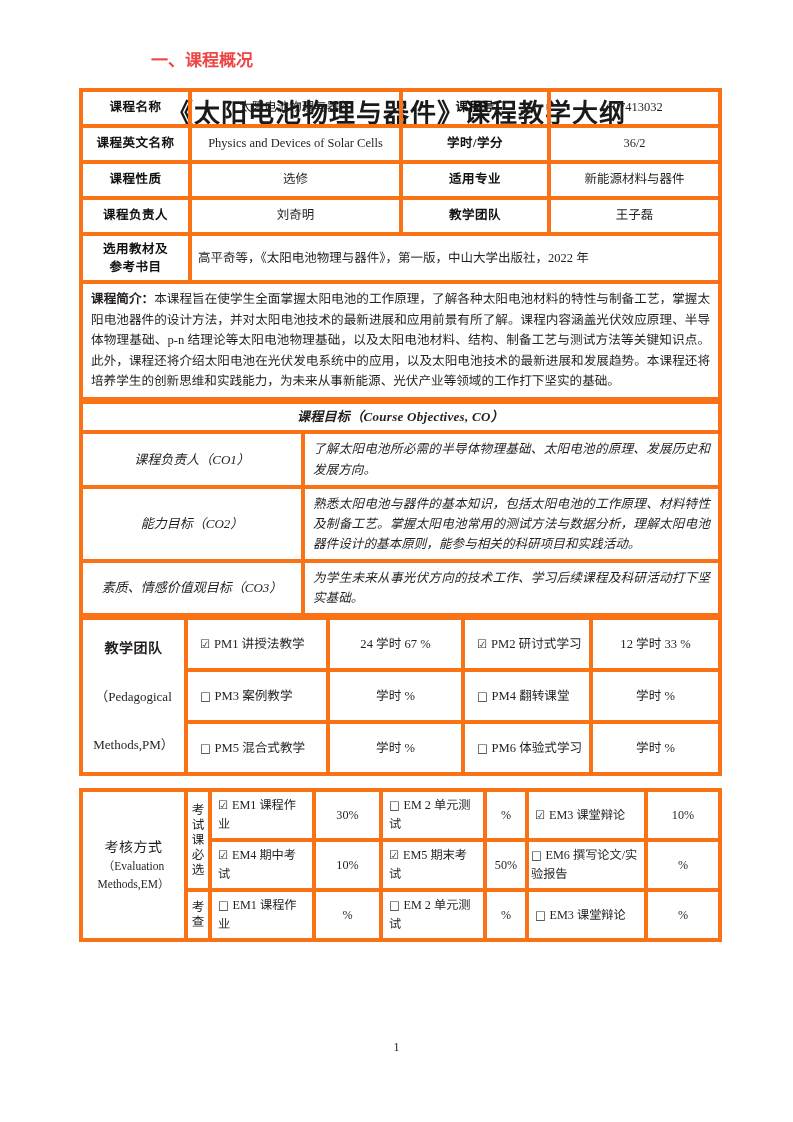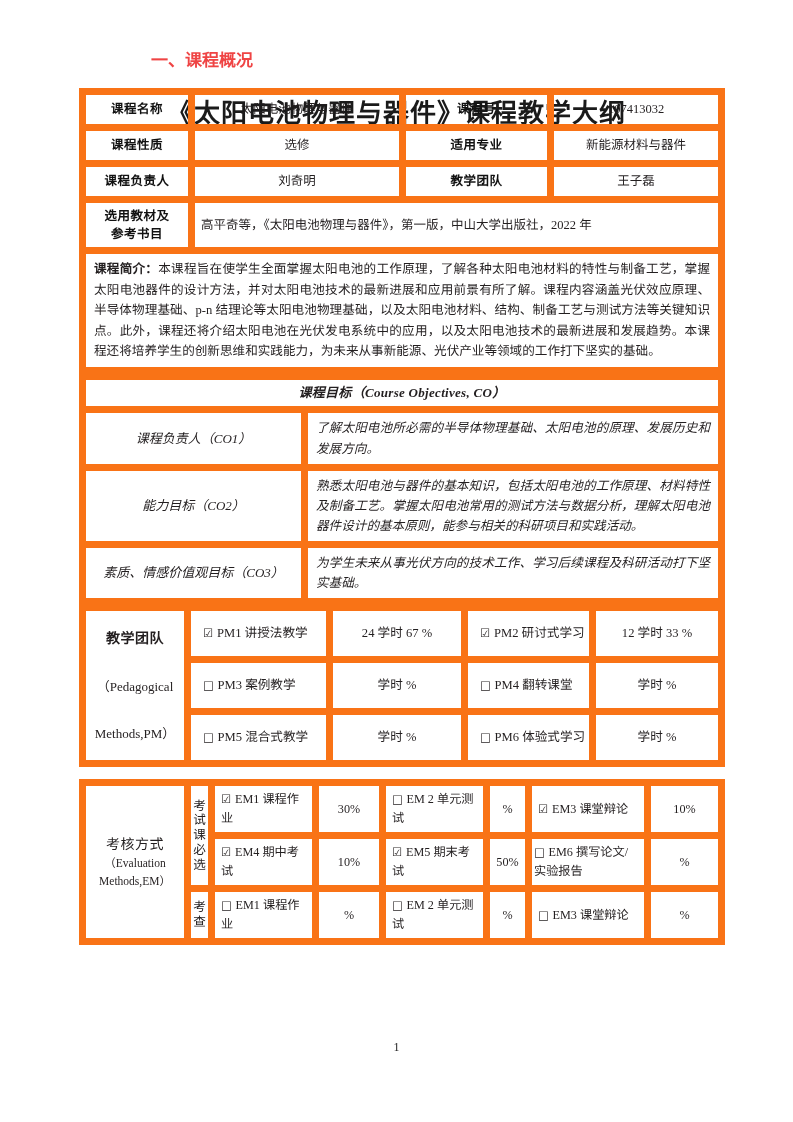--- a/index.html
+++ b/index.html
@@ -48,21 +48,21 @@
     color: #ef4444;
   }
 
   
   table {
     border-collapse: collapse;
     width: 639px;
     table-layout: fixed;
   }
   table td {
-    border: 7px solid #f97316;
+    border: 4px solid #f97316;
     padding: 4px 6px;
     font-size: 12.5px;
     line-height: 1.55;
     vertical-align: middle;
     box-sizing: border-box;
   }
   .lbl {
     font-weight: bold;
     text-align: center;
     color: #111;
@@ -205,20 +205,26 @@
           <col style="width:211px">
         <col style="width:148px">
           <col style="width:171px">
       </colgroup>
       <tbody>
         <tr class="r1">
           <td class="lbl">课程名称</td>
           <td class="val">太阳电池物理与器件</td>
           <td class="lbl">课程号</td>
           <td class="val">107413032</td>
+        </tr>
+        <tr class="r1">
+          <td class="lbl">课程英文名称</td>
+          <td class="val">Physics and Devices of Solar Cells</td>
+          <td class="lbl">学时/学分</td>
+          <td class="val">36/2</td>
         </tr>
         <tr class="r1">
           <td class="lbl">课程性质</td>
           <td class="val">选修</td>
           <td class="lbl">适用专业</td>
           <td class="val">新能源材料与器件</td>
         </tr>
         <tr class="r1">
           <td class="lbl">课程负责人</td>
           <td class="val">刘奇明</td>

